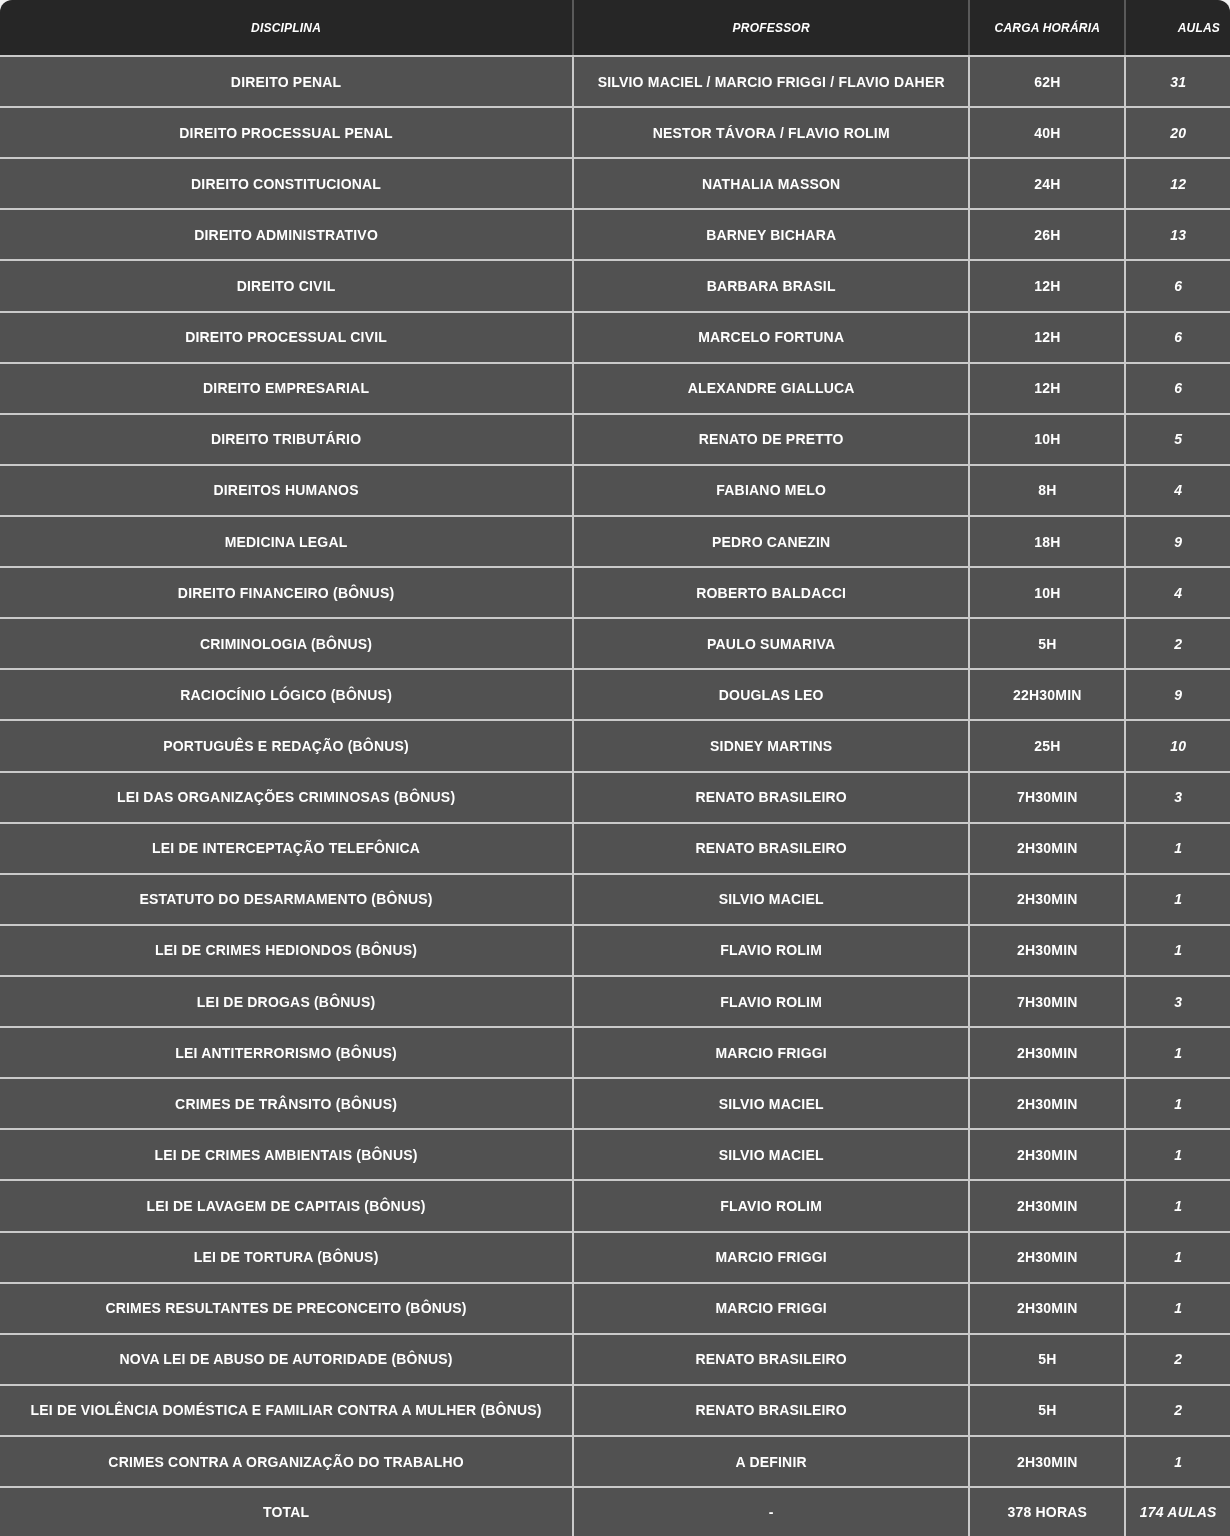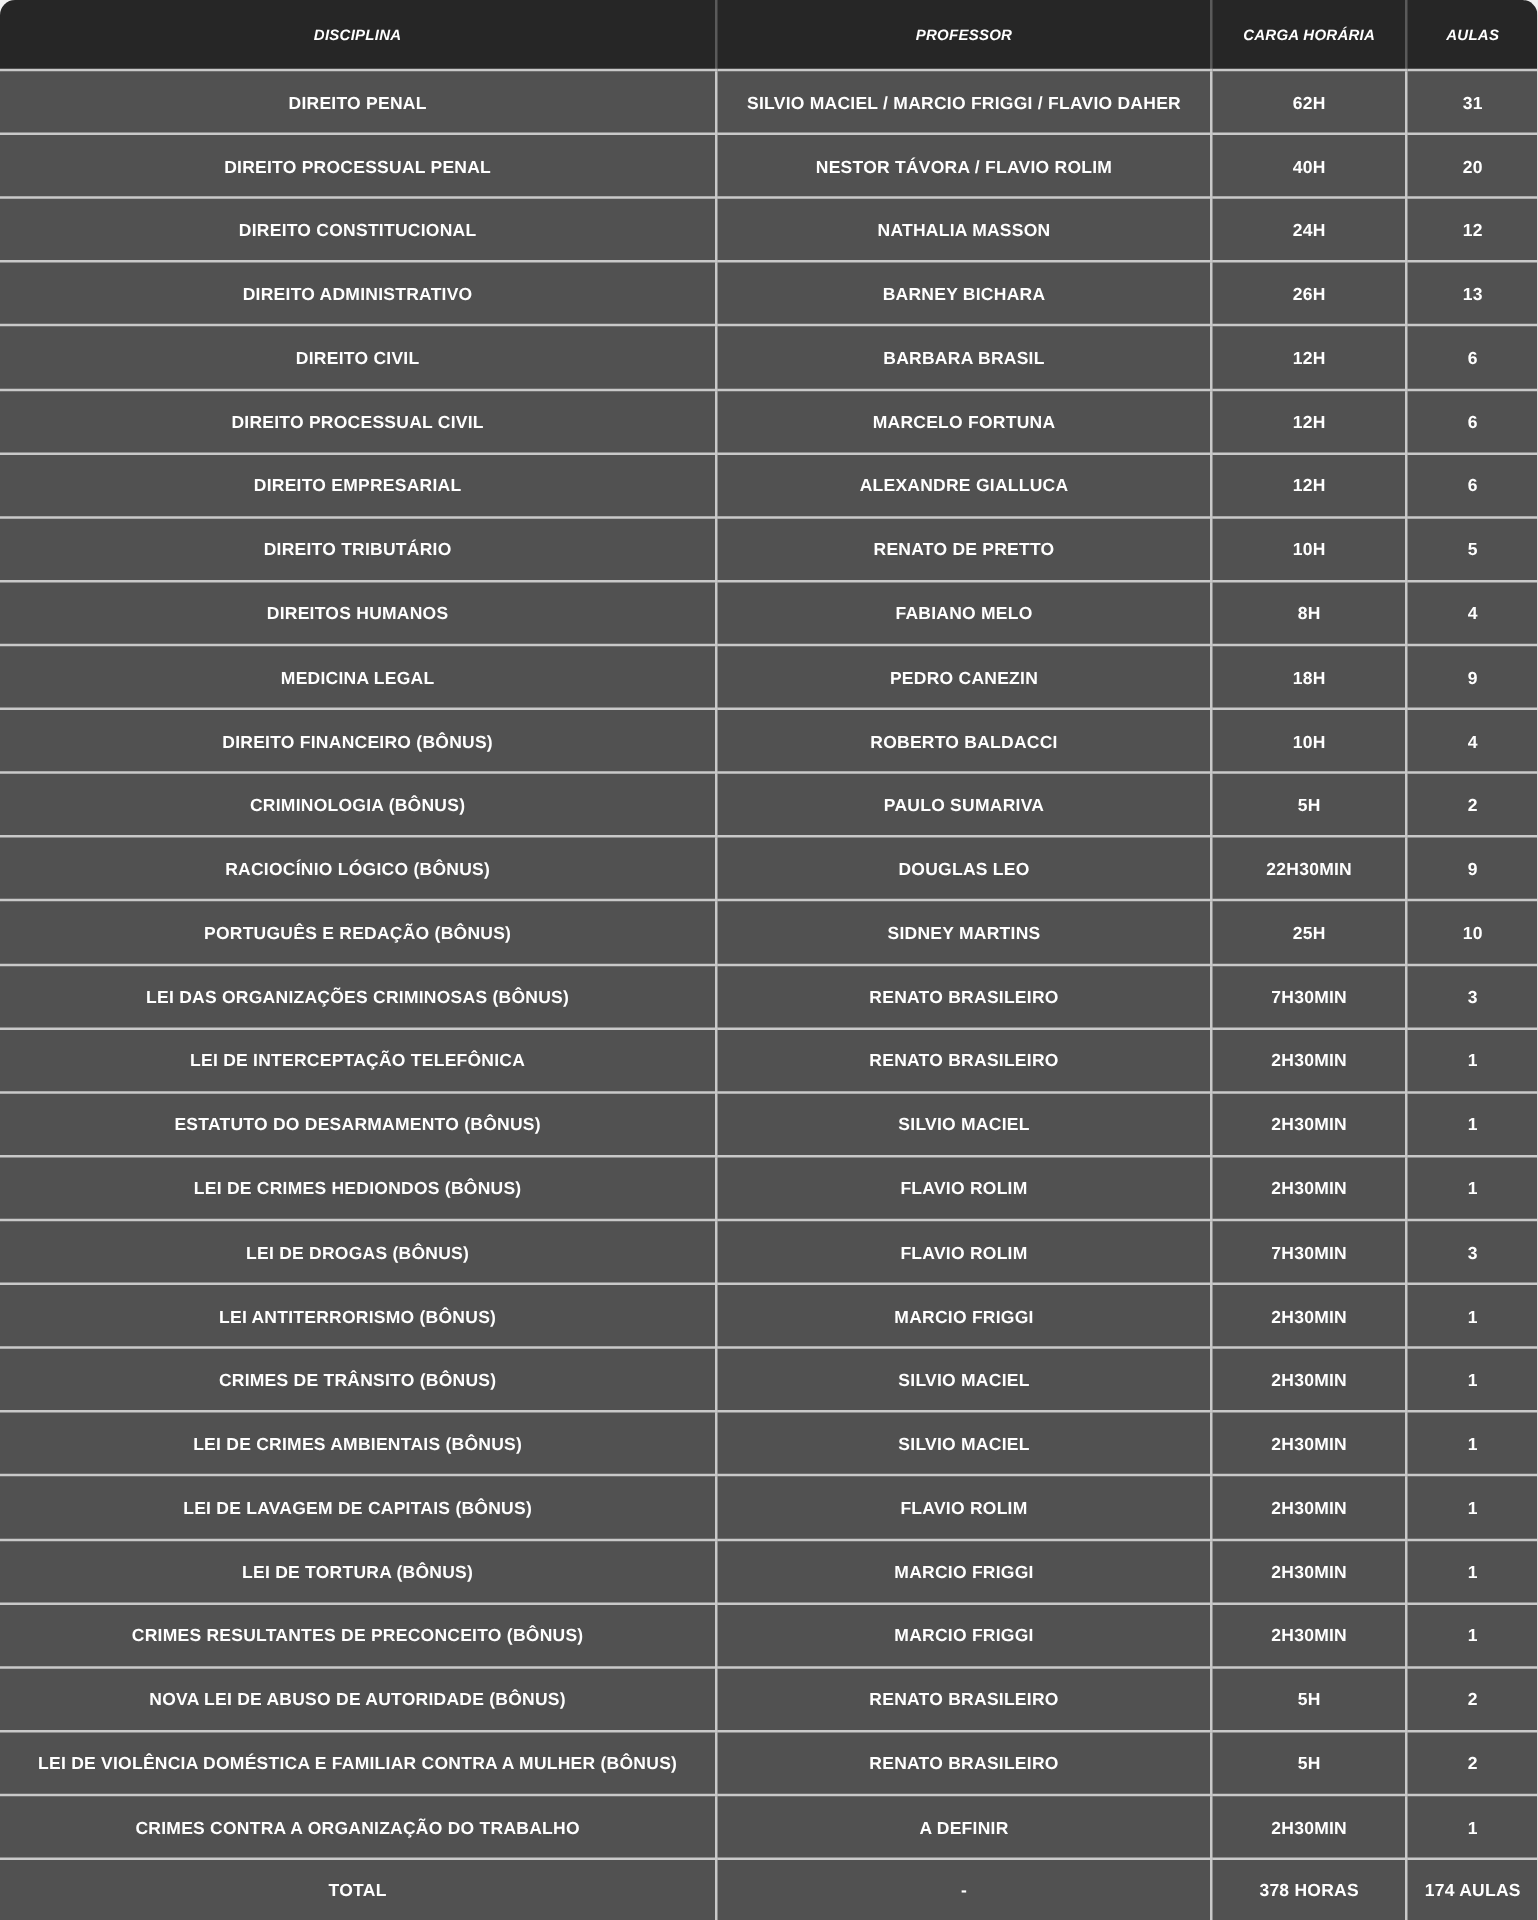--- a/index.html
+++ b/index.html
@@ -37,29 +37,29 @@
     letter-spacing:.2px;
   }
   thead th{
     background:var(--header-bg);
     height:56px;
     font-size:12px;
     border-right:2px solid var(--header-divider);
     border-bottom:2px solid var(--border-light);
     font-style:italic;
   }
-  thead th:last-child{border-right:none;}
+  thead th:last-child{border-right:none;text-align:right;}
   tbody td{
     background:var(--row-bg);
     font-size:14px;
     border-right:2px solid var(--border-light);
     border-bottom:2px solid var(--border-light);
   }
   tbody tr:last-child td{border-bottom:none;}
-  tbody td:last-child{border-right:none;}
+  tbody td:last-child{border-right:none;font-style:italic;}
 </style>
 </head>
 <body>
 
 <div class="table-wrap">
   <table>
     <colgroup>
       <col style="width:46.6%">
       <col style="width:32.2%">
       <col style="width:12.7%">

